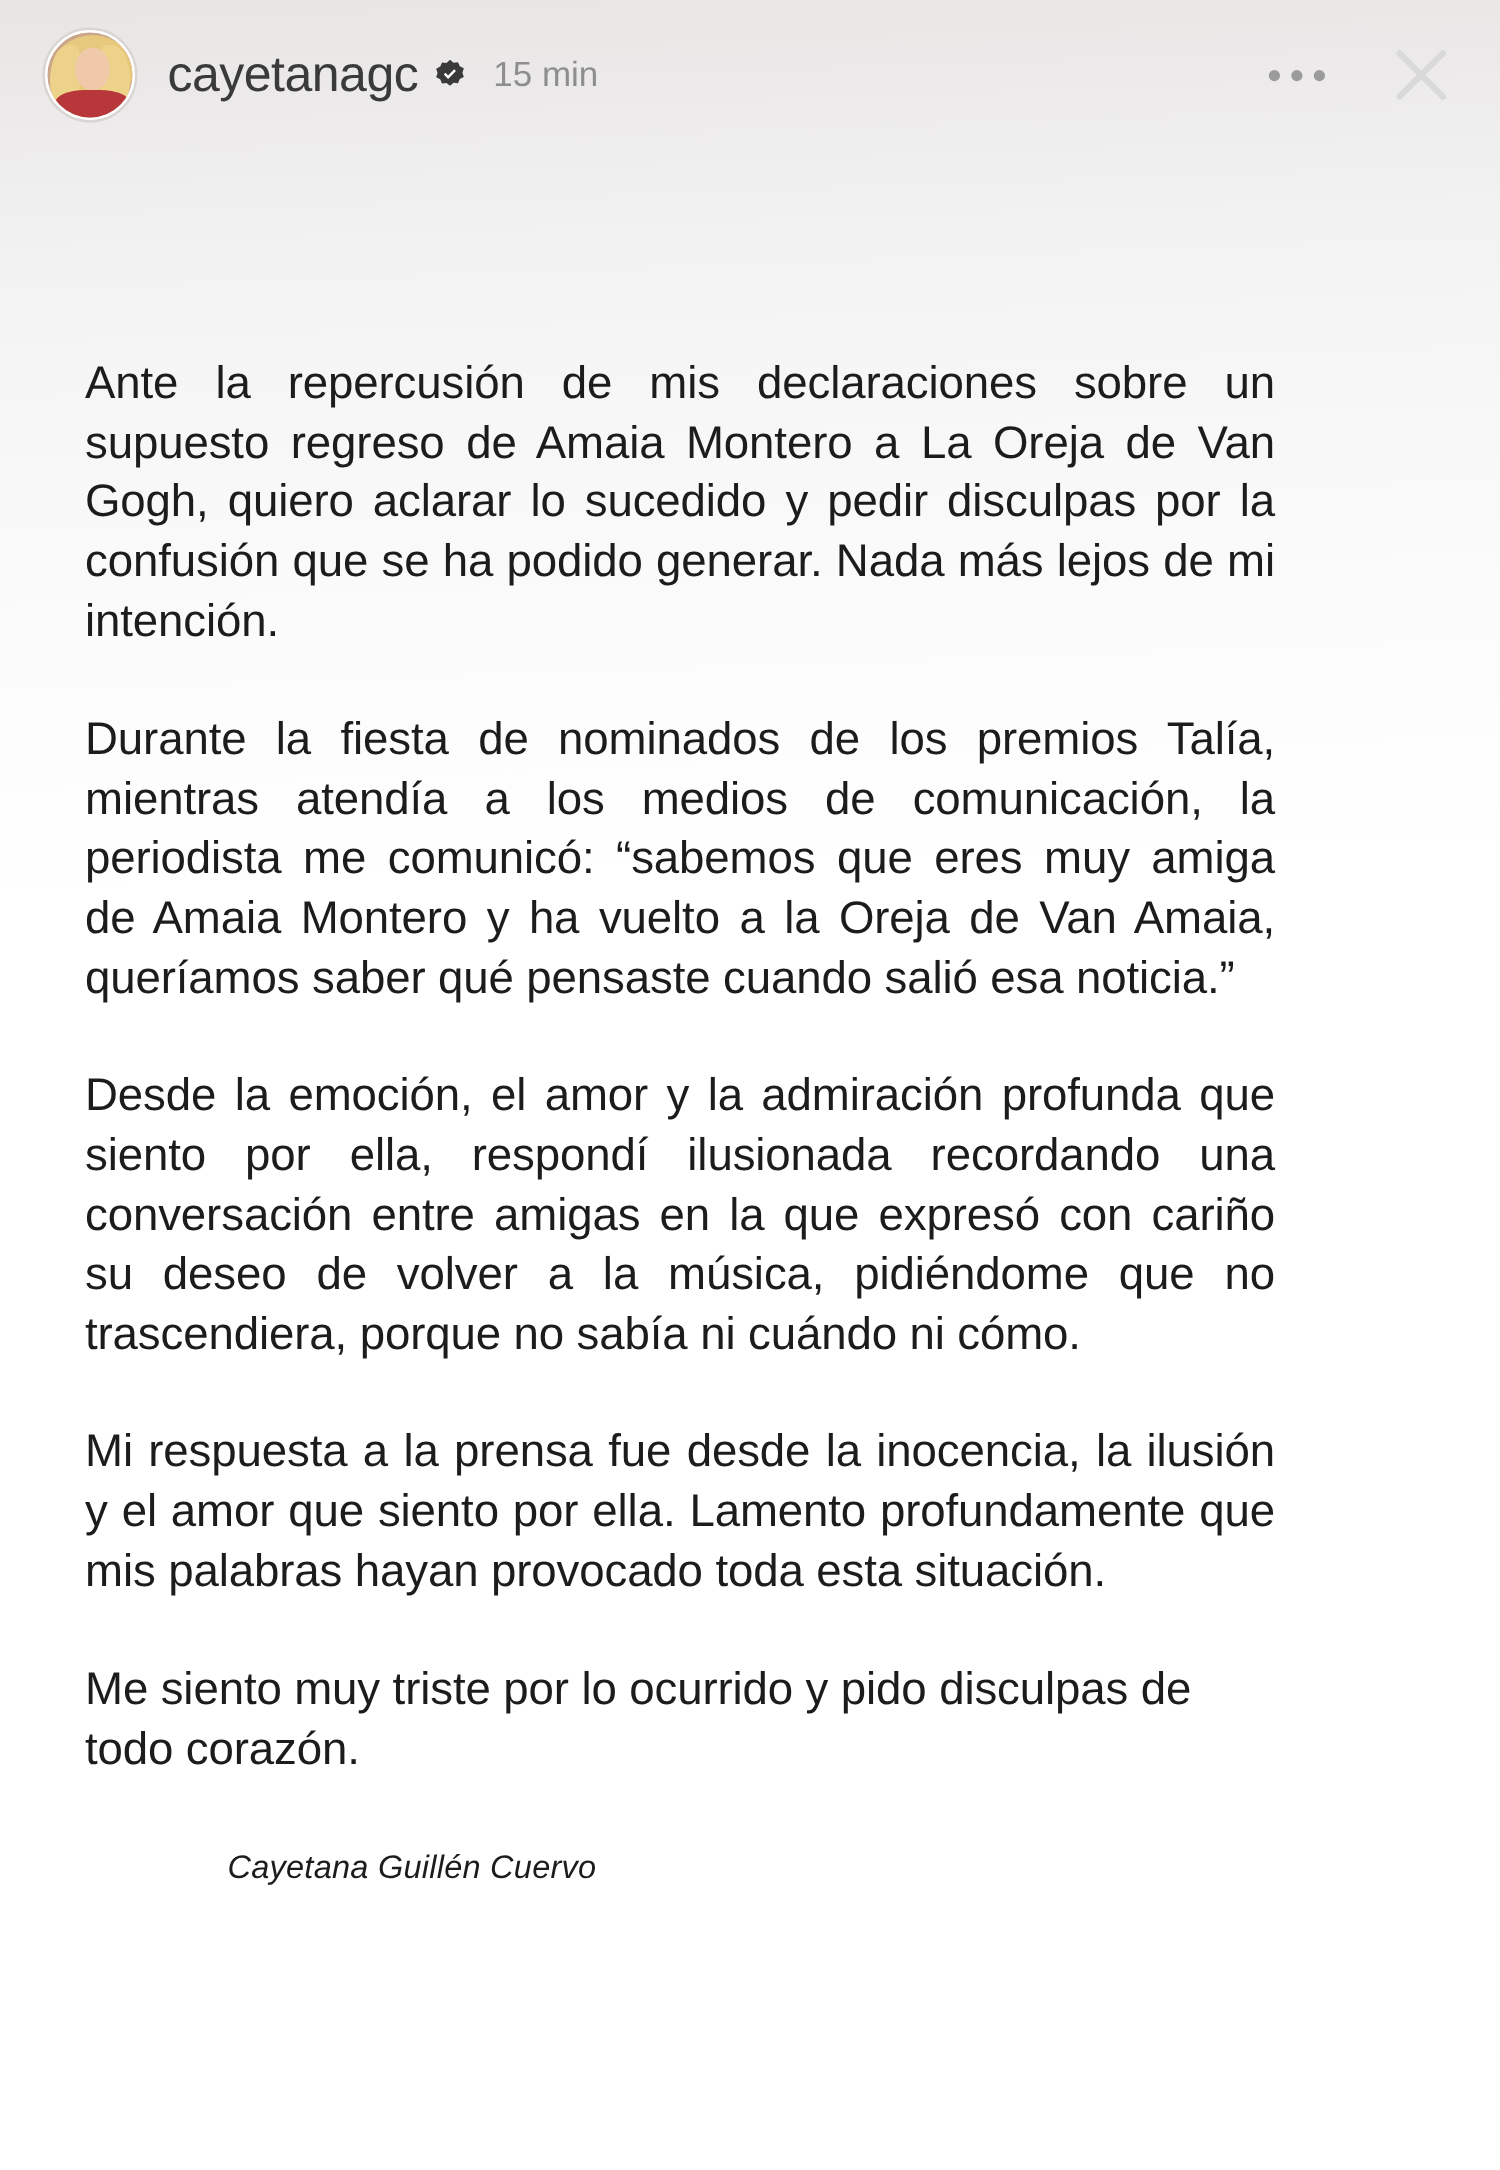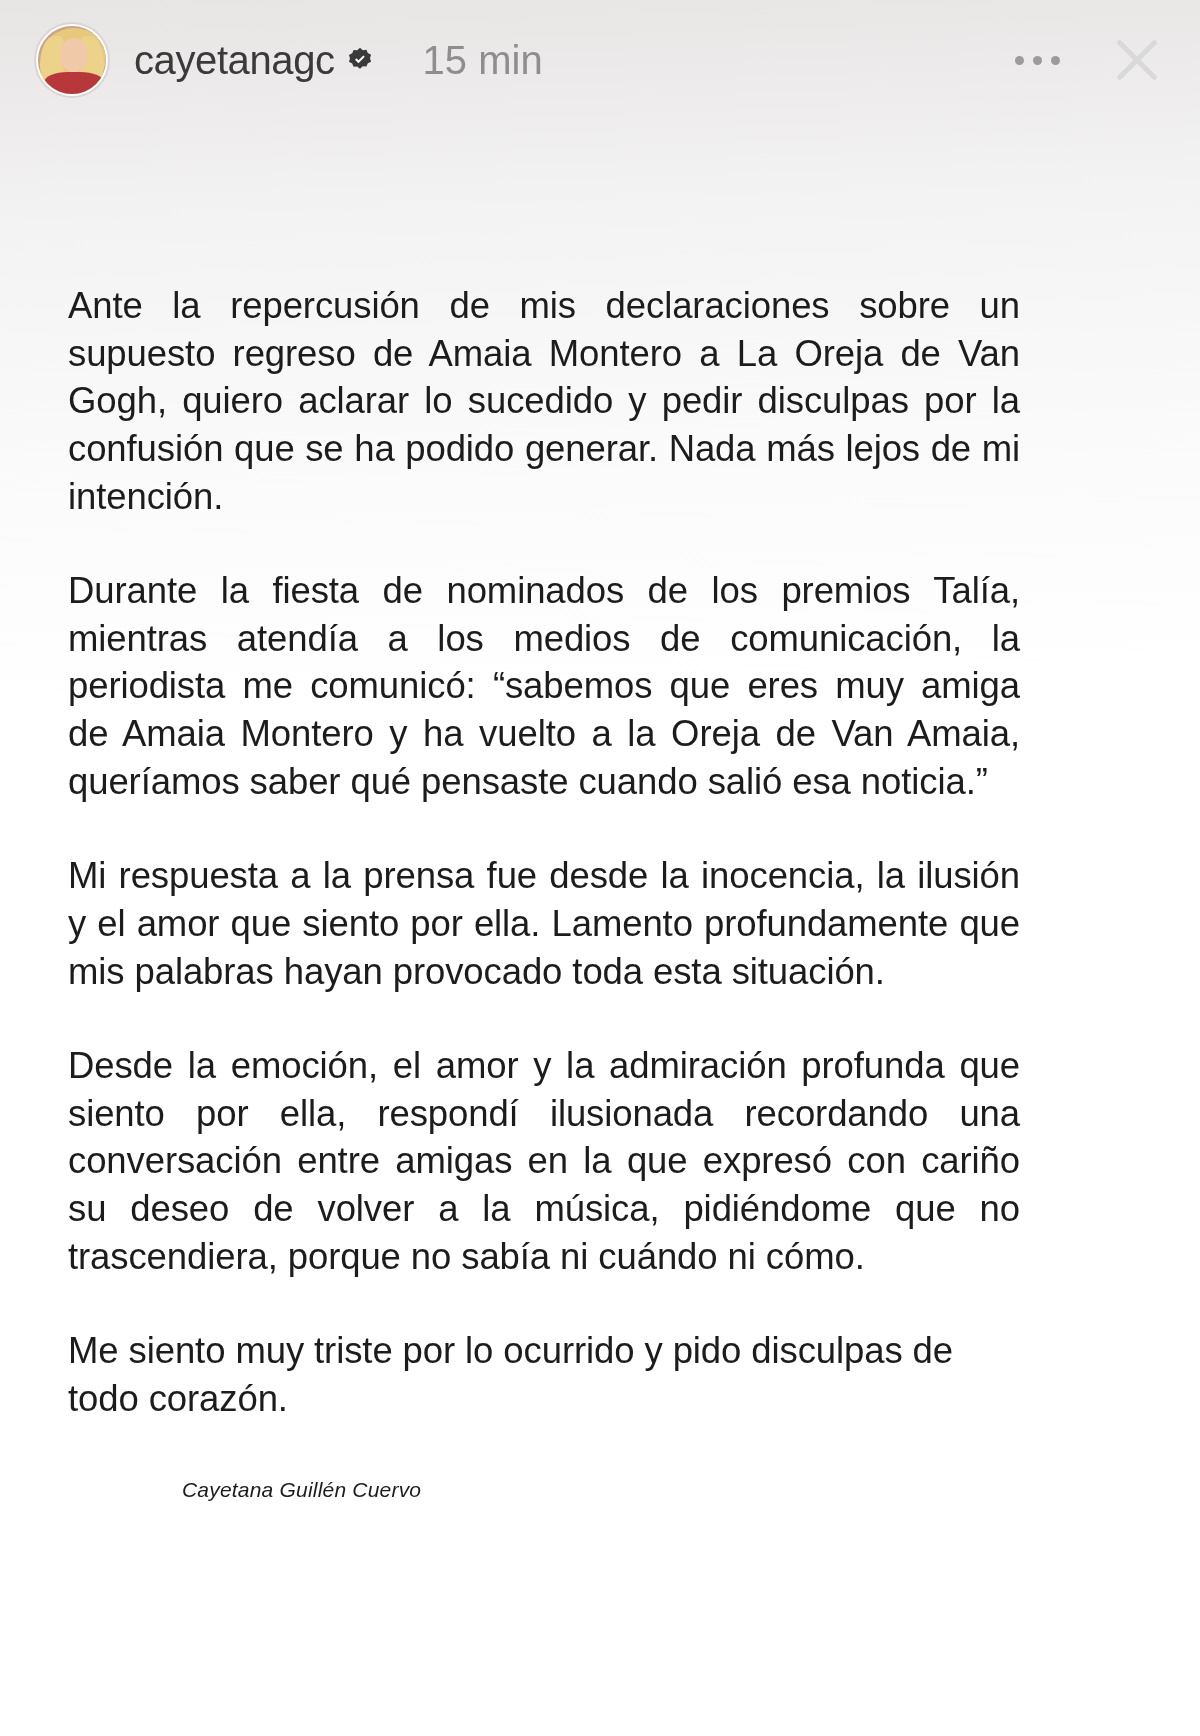--- a/index.html
+++ b/index.html
@@ -107,23 +107,23 @@
     line-height: 1;
     font-weight: 400;
   }
   .verified {
     width: 26px;
     height: 26px;
     flex: 0 0 auto;
     display: block;
   }
   .timestamp {
-    font-size: 40px;
+    font-size: 28px;
     color: #8e8e8e;
-    margin-left: 38px;
+    margin-left: 10px;
     line-height: 1;
   }
 
   .header-spacer { flex: 1 1 auto; }
 
   .more-btn {
     display: flex;
     align-items: center;
     gap: 9px;
     margin-right: 44px;
@@ -173,21 +173,21 @@
     text-justify: inter-word;
     letter-spacing: -0.1px;
   }
   .statement p:last-of-type { margin-bottom: 0; }
   .statement p.no-justify { text-align: left; }
 
   .signature {
     position: absolute;
     left: 182px;
     top: 1478px;
-    font-size: 21px;
+    font-size: 26px;
     font-style: italic;
     color: #1c1c1c;
     letter-spacing: 0.2px;
   }
 </style>
 </head>
 <body>
 
 <div class="story">
 
@@ -219,20 +219,20 @@
         <span></span>
         <span></span>
     </div>
 
     <div class="close-btn"></div>
   </div>
 
   <div class="statement">
     <p>Ante la repercusión de mis declaraciones sobre un supuesto regreso de Amaia Montero a La Oreja de Van Gogh, quiero aclarar lo sucedido y pedir disculpas por la confusión que se ha podido generar. Nada más lejos de mi intención.</p>
     <p>Durante la fiesta de nominados de los premios Talía, mientras atendía a los medios de comunicación, la periodista me comunicó: “sabemos que eres muy amiga de Amaia Montero y ha vuelto a la Oreja de Van Amaia, queríamos saber qué pensaste cuando salió esa noticia.”</p>
+    <p>Desde la emoción, el amor y la admiración profunda que siento por ella, respondí ilusionada recordando una conversación entre amigas en la que expresó con cariño su deseo de volver a la música, pidiéndome que no trascendiera, porque no sabía ni cuándo ni cómo.</p>
     <p>Mi respuesta a la prensa fue desde la inocencia, la ilusión y el amor que siento por ella. Lamento profundamente que mis palabras hayan provocado toda esta situación.</p>
-    <p>Desde la emoción, el amor y la admiración profunda que siento por ella, respondí ilusionada recordando una conversación entre amigas en la que expresó con cariño su deseo de volver a la música, pidiéndome que no trascendiera, porque no sabía ni cuándo ni cómo.</p>
     <p class="no-justify">Me siento muy triste por lo ocurrido y pido disculpas de todo corazón.</p>
   </div>
 
   <div class="signature">Cayetana Guillén Cuervo</div>
 
 </div>
 
 </body></html>

